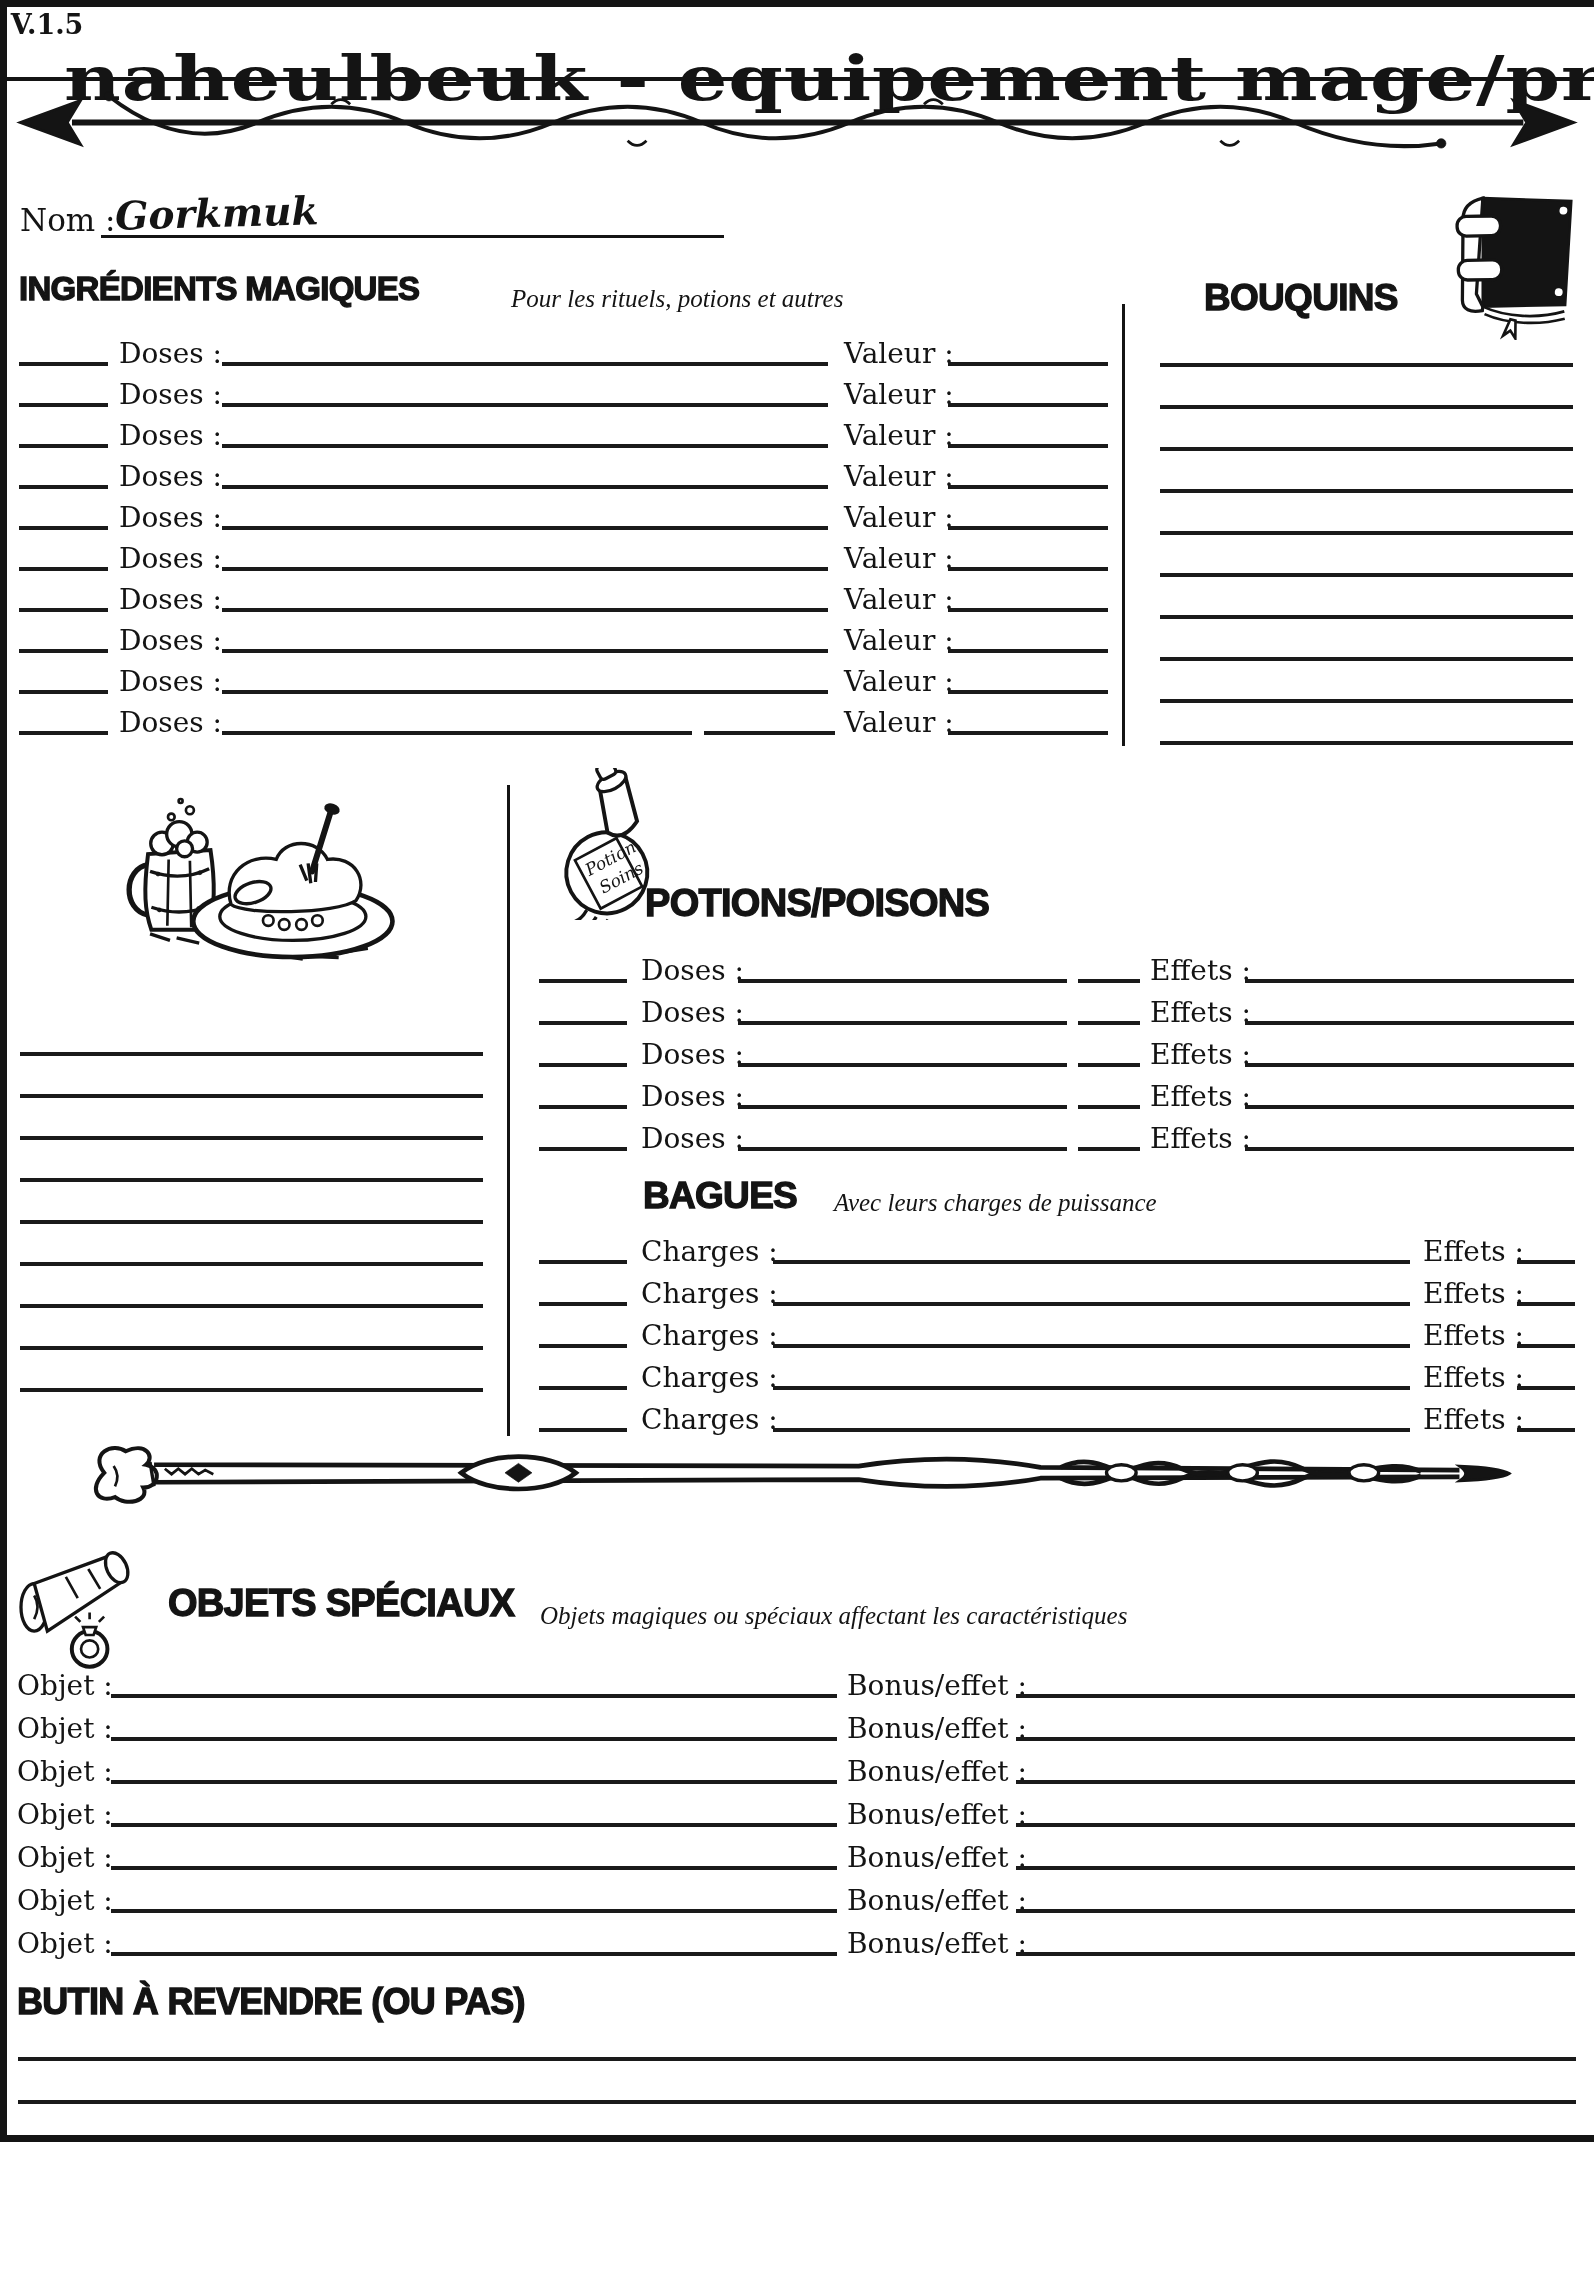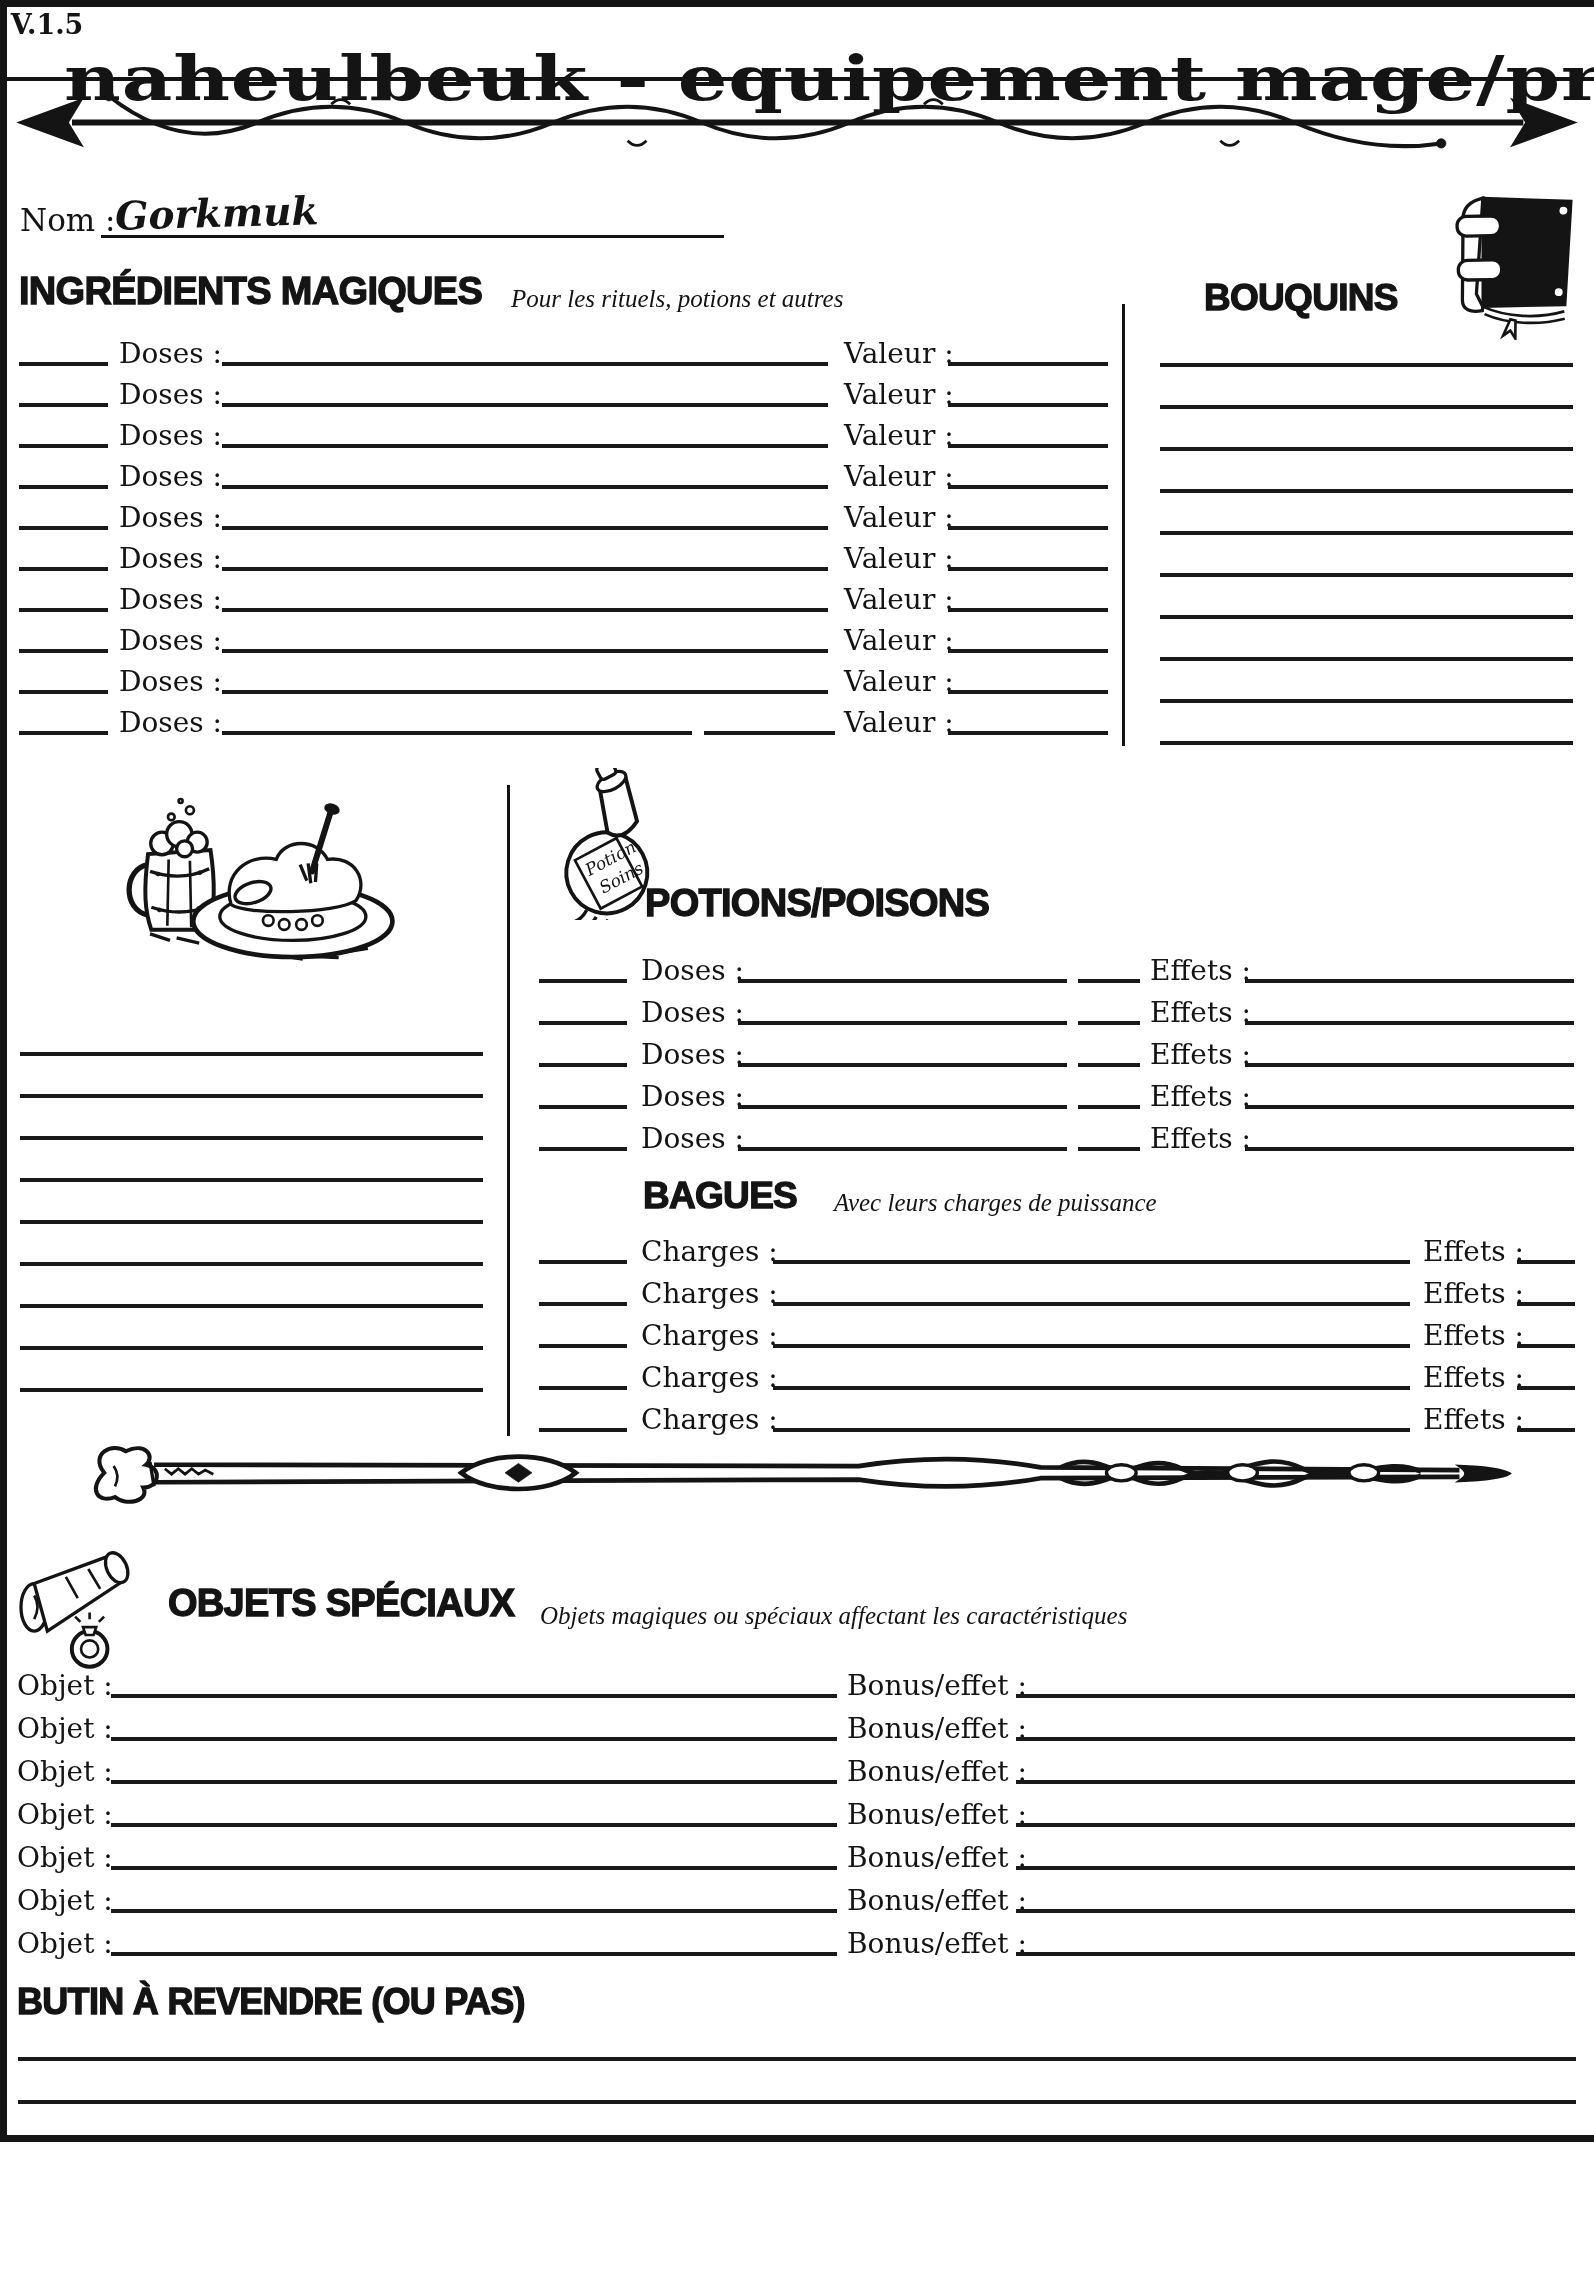--- a/index.html
+++ b/index.html
@@ -24,21 +24,21 @@
          transform:scaleX(1.28);transform-origin:left top;white-space:nowrap;}
   .title-rule{left:0;top:77px;width:1594px;height:4px;}
 
   
   .nom-label{position:absolute;left:20px;top:202px;font-family:"DejaVu Serif",serif;font-size:31px;}
   .nom-value{position:absolute;left:115px;top:190px;font-family:"DejaVu Serif",serif;font-style:italic;
              font-weight:bold;font-size:39px;transform:rotate(-1.5deg);}
   .nom-line{left:101px;top:235px;width:623px;height:3.4px;}
 
   
-  .ing-h{left:19px;top:272px;font-size:38px;}
+  .ing-h{left:19px;top:272px;font-size:33px;}
   .ing-sub{left:511px;top:286px;}
   .bouq-h{left:1204px;top:279px;font-size:37px;}
   .bouffe-h{left:57px;top:971px;font-size:36px;letter-spacing:2px;}
   .pot-h{left:645px;top:884px;font-size:38px;}
   .bag-h{left:643px;top:1177px;font-size:37px;}
   .bag-sub{left:834px;top:1190px;}
   .obj-h{left:168px;top:1584px;font-size:38px;}
   .obj-sub{left:540px;top:1603px;}
   .but-h{left:17px;top:1984px;font-size:36px;}
   .but-sub{left:632px;top:1998px;}

